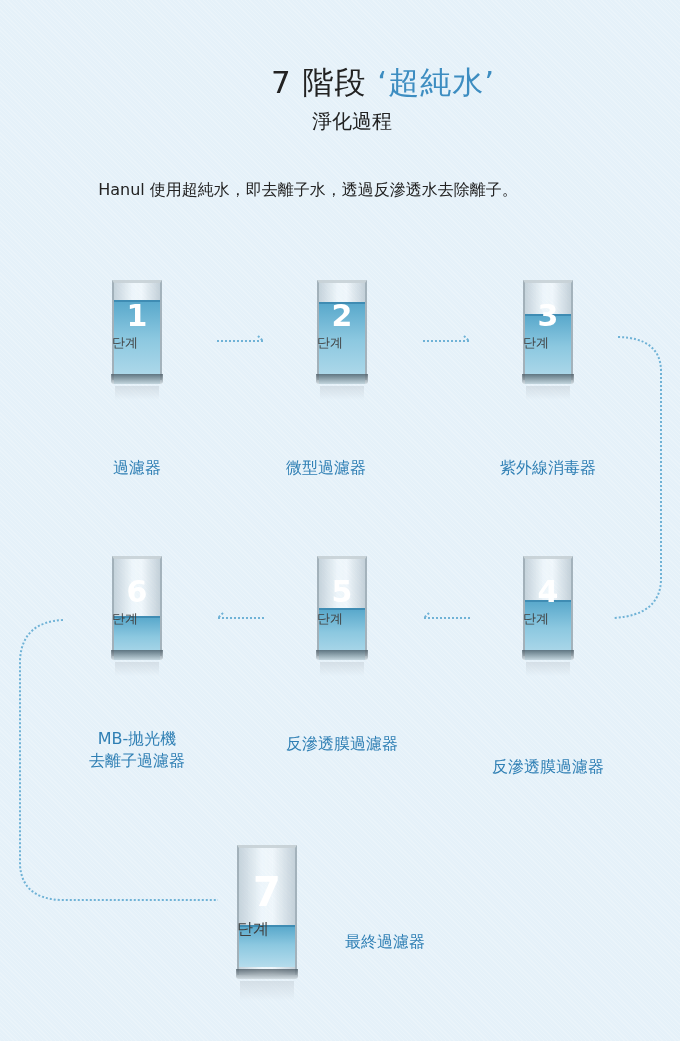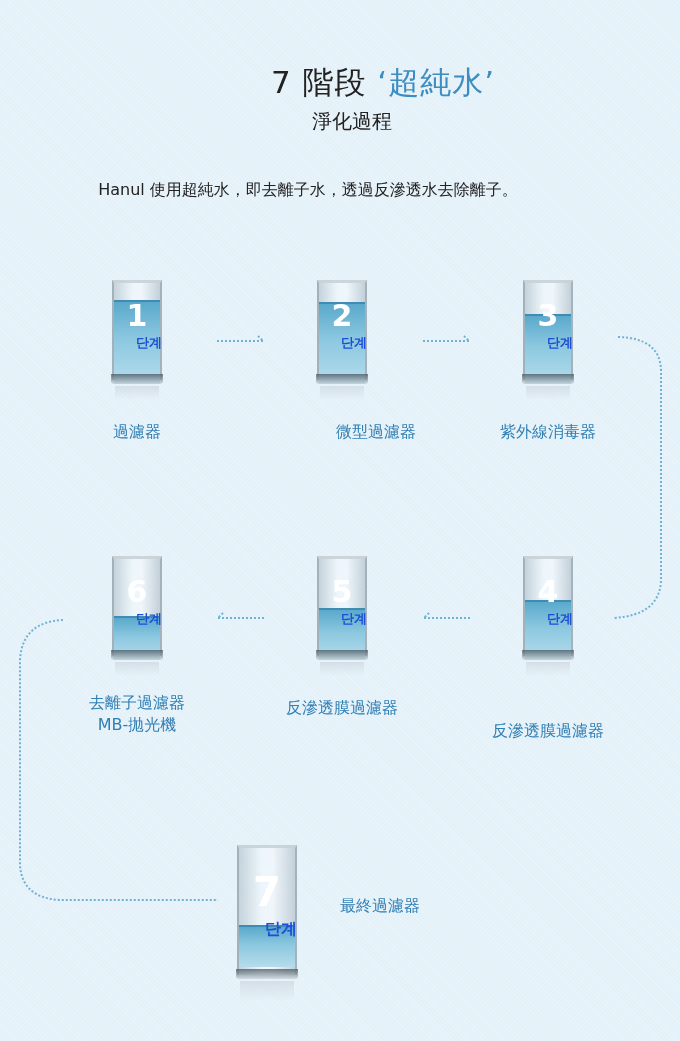--- a/index.html
+++ b/index.html
@@ -45,25 +45,25 @@
   }
   .glass .reflect {
     position:absolute; left:3px; width:44px; top:106px; height:14px;
     background:linear-gradient(180deg, rgba(200,210,218,0.6), rgba(229,241,249,0));
   }
   .glass .num {
     position:absolute; left:0; width:50px; top:20px; text-align:center;
     font-size:30px; font-weight:bold; color:#ffffff; line-height:32px;
   }
   .glass .step {
-    position:absolute; left:0; width:50px; top:54px; text-align:right;
-    font-size:13px; color:#1d4ed8;font-weight:bold;
+    position:absolute; left:0; width:50px; top:54px; text-align:left;
+    font-size:13px; color:#404040;
   }
   .label {
-    position:absolute; font-size:16px; color:#2f7fb4; text-align:center; line-height:22px;
+    position:absolute; font-size:16px; color:#2f7fb4; text-align:center; line-height:22px;margin-top:36px;
   }
   svg.path { position:absolute; left:0; top:0; overflow:visible; }
 </style>
 </head>
 <body>
 
 <div class="title">
   <span>7 階段 </span><span class="accent">‘超純水’</span>
 </div>
 <div class="subtitle">淨化過程</div>
@@ -80,21 +80,21 @@
 <div class="label" style="left:87px; width:100px; top:421px;">過濾器</div>
 
 <div class="glass" style="left:317px; top:280px;">
   <div class="body"></div>
   <div class="water" style="height:80px;"></div>
   <div class="base"></div>
   <div class="reflect"></div>
   <div class="num">2</div>
   <div class="step">단계</div>
 </div>
-<div class="label" style="left:276px; width:140px; top:421px;text-align:right;">微型過濾器</div>
+<div class="label" style="left:256px; width:140px; top:421px;">微型過濾器</div>
 
 <div class="glass" style="left:523px; top:280px;">
   <div class="body"></div>
   <div class="water" style="height:68px;"></div>
   <div class="base"></div>
   <div class="reflect"></div>
   <div class="num">3</div>
   <div class="step">단계</div>
 </div>
 <div class="label" style="left:478px; width:140px; top:421px;">紫外線消毒器</div>
@@ -121,33 +121,33 @@
 
 <div class="glass" style="left:112px; top:556px;">
   <div class="body"></div>
   <div class="water" style="height:42px;"></div>
   <div class="base"></div>
   <div class="reflect"></div>
   <div class="num">6</div>
   <div class="step">단계</div>
 </div>
 <div class="label" style="left:72px; width:130px; top:692px;">
+  <div>MB-拋光機</div>
   <div>去離子過濾器</div>
-  <div>MB-拋光機</div>
 </div>
 
 <div class="glass" style="left:237px; top:845px; width:60px; height:130px;">
   <div class="body" style="width:60px; height:130px;"></div>
   <div class="water" style="height:40px; bottom:8px;"></div>
   <div class="base" style="width:62px; top:124px;"></div>
   <div class="reflect" style="width:54px; top:136px; height:20px;"></div>
   <div class="num" style="width:60px; top:26px; font-size:40px; line-height:42px;">7</div>
   <div class="step" style="width:60px; top:74px; font-size:16px;">단계</div>
 </div>
-<div class="label" style="left:335px; width:90px; top:895px; text-align:center;font-family:Liberation Serif, serif;">最終過濾器</div>
+<div class="label" style="left:335px; width:90px; top:895px; text-align:right;font-family:Liberation Serif, serif;">最終過濾器</div>
 
 <svg class="path" width="680" height="1041">
   <g fill="none" stroke="#6fb2d6" stroke-width="2" stroke-dasharray="2 2">
 
     <path d="M217 341 L263 341"></path>
     <path d="M258 336 L263 341"></path>
 
     <path d="M423 341 L469 341"></path>
     <path d="M464 336 L469 341"></path>
 

